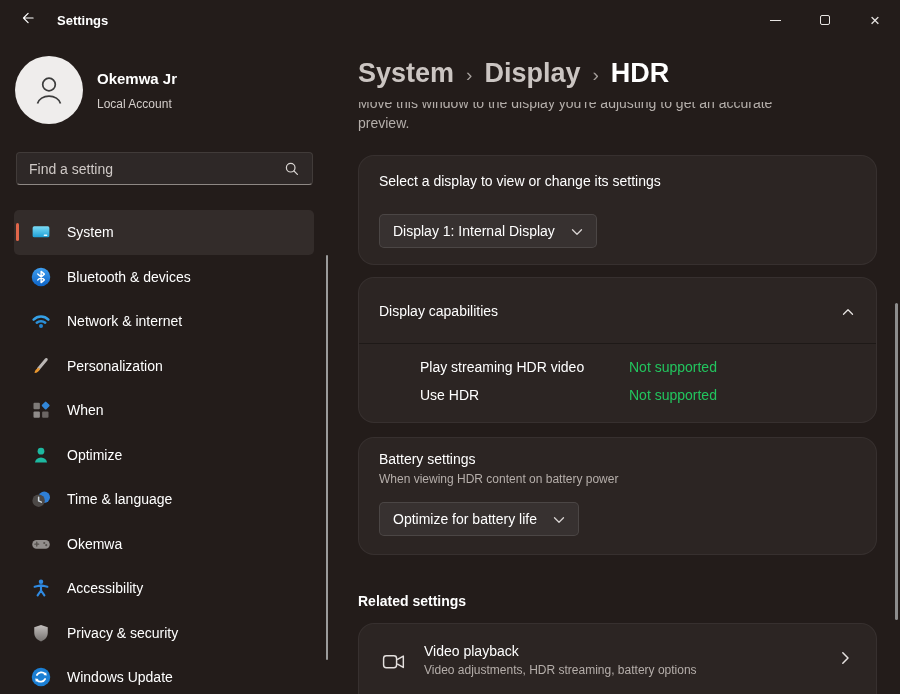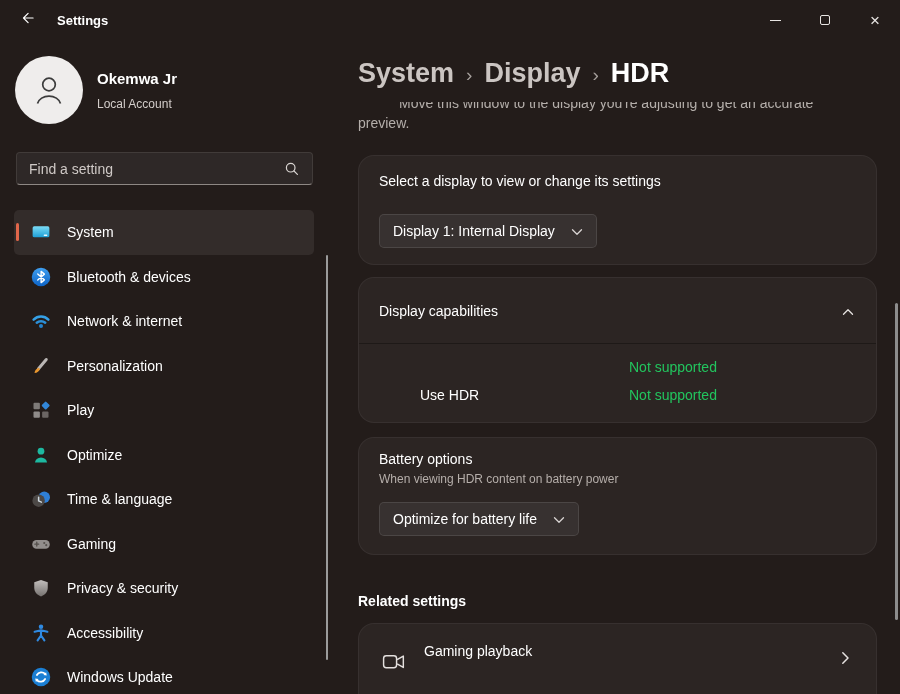--- a/index.html
+++ b/index.html
@@ -40,21 +40,21 @@
 
   
   .content { position:absolute; left:330px; top:40px; right:0; bottom:0; overflow:hidden; }
   .breadcrumb { position:absolute; left:28px; top:18px; display:flex; align-items:center; gap:12px; font-size:27px; font-weight:600; }
   .crumb-dim { color:#cbc5c2; }
   .crumb-cur { color:#ffffff; font-weight:700; }
   .crumb-sep { font-size:19px; color:#a59f9b; font-weight:400; padding-top:2px; }
 
   .clip-wrap { position:absolute; left:28px; top:62px; width:500px; font-size:14px; color:#b4aeaa; }
   .clip-line1 { height:11px; overflow:hidden; }
-  .clip-line1 span { display:block; line-height:20px; margin-top:-9px; white-space:nowrap;margin-left:41px; }
+  .clip-line1 span { display:block; line-height:20px; margin-top:-9px; white-space:nowrap; }
   .clip-line2 { line-height:21px; }
 
   .card { position:absolute; left:28px; width:519px; background:#2c2523; border:1px solid rgba(255,255,255,0.055); border-radius:16px; }
   .card-select { top:115px; height:110px; }
   .card-label { position:absolute; left:20px; top:17px; font-size:14px; color:#fff; }
 
   .dropdown { position:absolute; left:20px; display:inline-flex; align-items:center; height:34px; padding:0 13px; background:#373130; border:1px solid rgba(255,255,255,0.10); border-radius:5px; gap:16px; cursor:pointer; }
   .dropdown .dd-text { font-size:14px; color:#fff; }
 
   .card-cap { top:237px; height:146px; }
@@ -183,21 +183,21 @@
       </div>
       <div class="nav-item">
         <span class="nav-ic">
           <svg width="20" height="20" viewBox="0 0 16 16">
               <rect x="2" y="2.2" width="5.1" height="5.1" rx="0.8" fill="#7e7a78"></rect>
               <rect x="9.3" y="2" width="4.9" height="4.9" rx="0.8" fill="#3286d8" transform="rotate(45 11.75 4.45)"></rect>
               <rect x="2" y="9.1" width="5.1" height="5.1" rx="0.8" fill="#8f8b89"></rect>
               <rect x="8.9" y="9.1" width="5.1" height="5.1" rx="0.8" fill="#6b6563"></rect>
             </svg>
         </span>
-        <span class="nav-label">Play</span>
+        <span class="nav-label">When</span>
       </div>
       <div class="nav-item">
         <span class="nav-ic">
           <svg width="20" height="20" viewBox="0 0 16 16">
               <circle cx="8" cy="4.9" r="2.7" fill="#1db8a0"></circle>
               <path d="M3.2 14 a4.8 4.1 0 0 1 9.6 0 z" fill="#1db8a0"></path>
             </svg>
         </span>
         <span class="nav-label">Optimize</span>
       </div>
@@ -213,48 +213,48 @@
       </div>
       <div class="nav-item">
         <span class="nav-ic">
           <svg width="20" height="20" viewBox="0 0 16 16">
               <rect x="1" y="4.8" width="14" height="6.9" rx="3.4" fill="#928e8c"></rect>
               <path d="M4.6 6.6 v3 M3.1 8.1 h3" stroke="#55514d" stroke-width="1.1" stroke-linecap="round"></path>
               <circle cx="10.6" cy="7.2" r="0.85" fill="#55514d"></circle>
               <circle cx="12.2" cy="8.9" r="0.85" fill="#55514d"></circle>
             </svg>
         </span>
-        <span class="nav-label">Gaming</span>
+        <span class="nav-label">Okemwa</span>
+      </div>
+      <div class="nav-item">
+        <span class="nav-ic">
+          <svg width="20" height="20" viewBox="0 0 16 16">
+              <circle cx="8" cy="2.9" r="1.8" fill="#2f8ae2"></circle>
+              <path d="M2.9 7 L8 5.8 L13.1 7 M8 5.8 V10 M8 10 L5.3 13.9 M8 10 L10.7 13.9" stroke="#2f8ae2" stroke-width="1.7" fill="none" stroke-linecap="round" stroke-linejoin="round"></path>
+            </svg>
+        </span>
+        <span class="nav-label">Accessibility</span>
       </div>
       <div class="nav-item">
         <span class="nav-ic">
           <svg width="20" height="20" viewBox="0 0 16 16">
               <defs>
                 <linearGradient id="gSh" x1="0" y1="0" x2="0" y2="1">
                   <stop offset="0" stop-color="#c3bfbd"></stop>
                   <stop offset="1" stop-color="#767270"></stop>
                 </linearGradient>
               </defs>
               <path d="M8 1.5 L13.4 3.4 V7.8 C13.4 11.3 11.1 13.6 8 14.7 C4.9 13.6 2.6 11.3 2.6 7.8 V3.4 Z" fill="url(#gSh)"></path>
             </svg>
         </span>
         <span class="nav-label">Privacy &amp; security</span>
       </div>
       <div class="nav-item">
         <span class="nav-ic">
           <svg width="20" height="20" viewBox="0 0 16 16">
-              <circle cx="8" cy="2.9" r="1.8" fill="#2f8ae2"></circle>
-              <path d="M2.9 7 L8 5.8 L13.1 7 M8 5.8 V10 M8 10 L5.3 13.9 M8 10 L10.7 13.9" stroke="#2f8ae2" stroke-width="1.7" fill="none" stroke-linecap="round" stroke-linejoin="round"></path>
-            </svg>
-        </span>
-        <span class="nav-label">Accessibility</span>
-      </div>
-      <div class="nav-item">
-        <span class="nav-ic">
-          <svg width="20" height="20" viewBox="0 0 16 16">
               <circle cx="8" cy="8" r="7.4" fill="#1b7fd4"></circle>
               <path d="M4.7 6.4 a4.1 4.1 0 0 1 6.6-.9" stroke="#fff" stroke-width="1.4" fill="none" stroke-linecap="round"></path>
               <polygon points="12.6,6.8 9.9,6.4 12.1,4.1" fill="#fff"></polygon>
               <path d="M11.3 9.6 a4.1 4.1 0 0 1 -6.6 .9" stroke="#fff" stroke-width="1.4" fill="none" stroke-linecap="round"></path>
               <polygon points="3.4,9.2 6.1,9.6 3.9,11.9" fill="#fff"></polygon>
             </svg>
         </span>
         <span class="nav-label">Windows Update</span>
       </div>
     </div>
@@ -293,51 +293,53 @@
       <div class="cap-header">
         <span class="cap-title">Display capabilities</span>
         <span>
           <svg width="12" height="8" viewBox="0 0 12 8">
               <polyline points="1.5,6.2 6,1.8 10.5,6.2" stroke="#e6e2e0" stroke-width="1.3" fill="none" stroke-linecap="round" stroke-linejoin="round"></polyline>
             </svg>
         </span>
       </div>
       <div class="cap-rows">
         <div class="cap-row">
+          <span class="cap-label">Play streaming HDR video</span>
           <span class="cap-value">Not supported</span>
         </div>
         <div class="cap-row">
           <span class="cap-label">Use HDR</span>
           <span class="cap-value">Not supported</span>
         </div>
       </div>
     </div>
 
     <div class="card card-batt">
-      <div class="batt-title">Battery options</div>
+      <div class="batt-title">Battery settings</div>
       <div class="batt-sub">When viewing HDR content on battery power</div>
       <div class="dropdown" style="top:64px;">
         <span class="dd-text">Optimize for battery life</span>
         <span>
           <svg width="12" height="8" viewBox="0 0 12 8">
               <polyline points="1.5,1.8 6,6.2 10.5,1.8" stroke="#d8d4d2" stroke-width="1.3" fill="none" stroke-linecap="round" stroke-linejoin="round"></polyline>
             </svg>
         </span>
       </div>
     </div>
 
     <div class="related-heading">Related settings</div>
     <div class="card card-video">
       <span class="video-ic">
         <svg width="27" height="27" viewBox="0 0 26 26">
             <rect x="2.5" y="7.5" width="12.5" height="11.5" rx="2.6" stroke="#e4e0de" stroke-width="1.4" fill="none"></rect>
             <path d="M15.5 11.2 L21.5 7.8 V18.7 L15.5 15.3" stroke="#e4e0de" stroke-width="1.4" fill="none" stroke-linejoin="round"></path>
           </svg>
       </span>
-      <div class="video-title">Gaming playback</div>
+      <div class="video-title">Video playback</div>
+      <div class="video-sub">Video adjustments, HDR streaming, battery options</div>
       <span class="video-chev">
         <svg width="9" height="14" viewBox="0 0 9 14">
             <polyline points="1.8,1.8 7,7 1.8,12.2" stroke="#e6e2e0" stroke-width="1.5" fill="none" stroke-linecap="round" stroke-linejoin="round"></polyline>
           </svg>
       </span>
     </div>
 
     <div class="content-scroll"></div>
   </div>
 </div>

